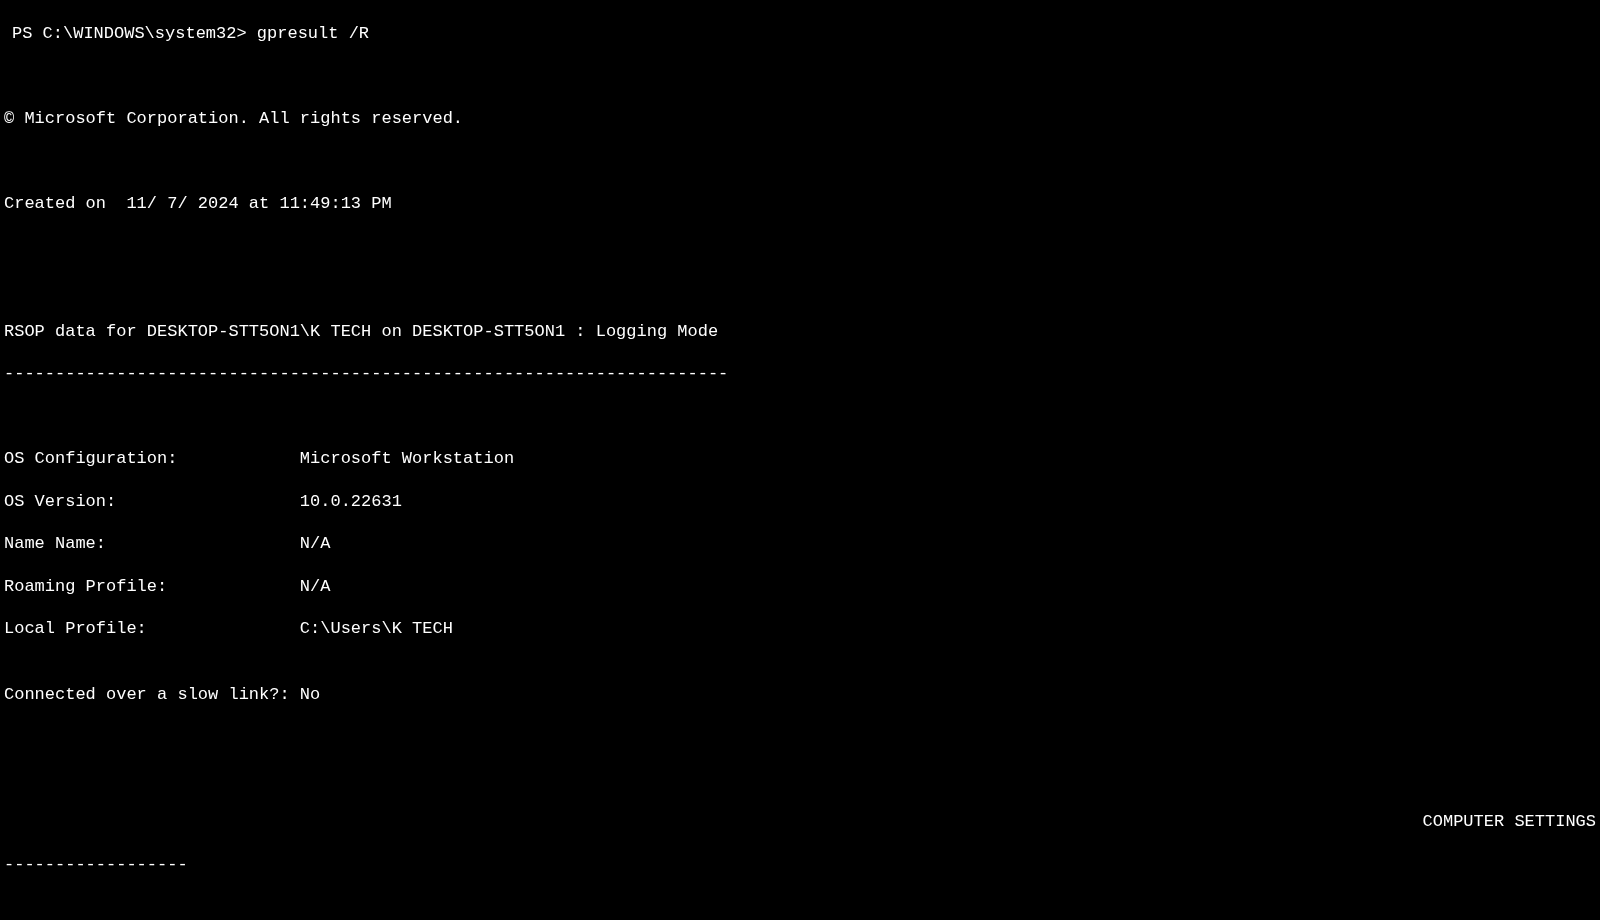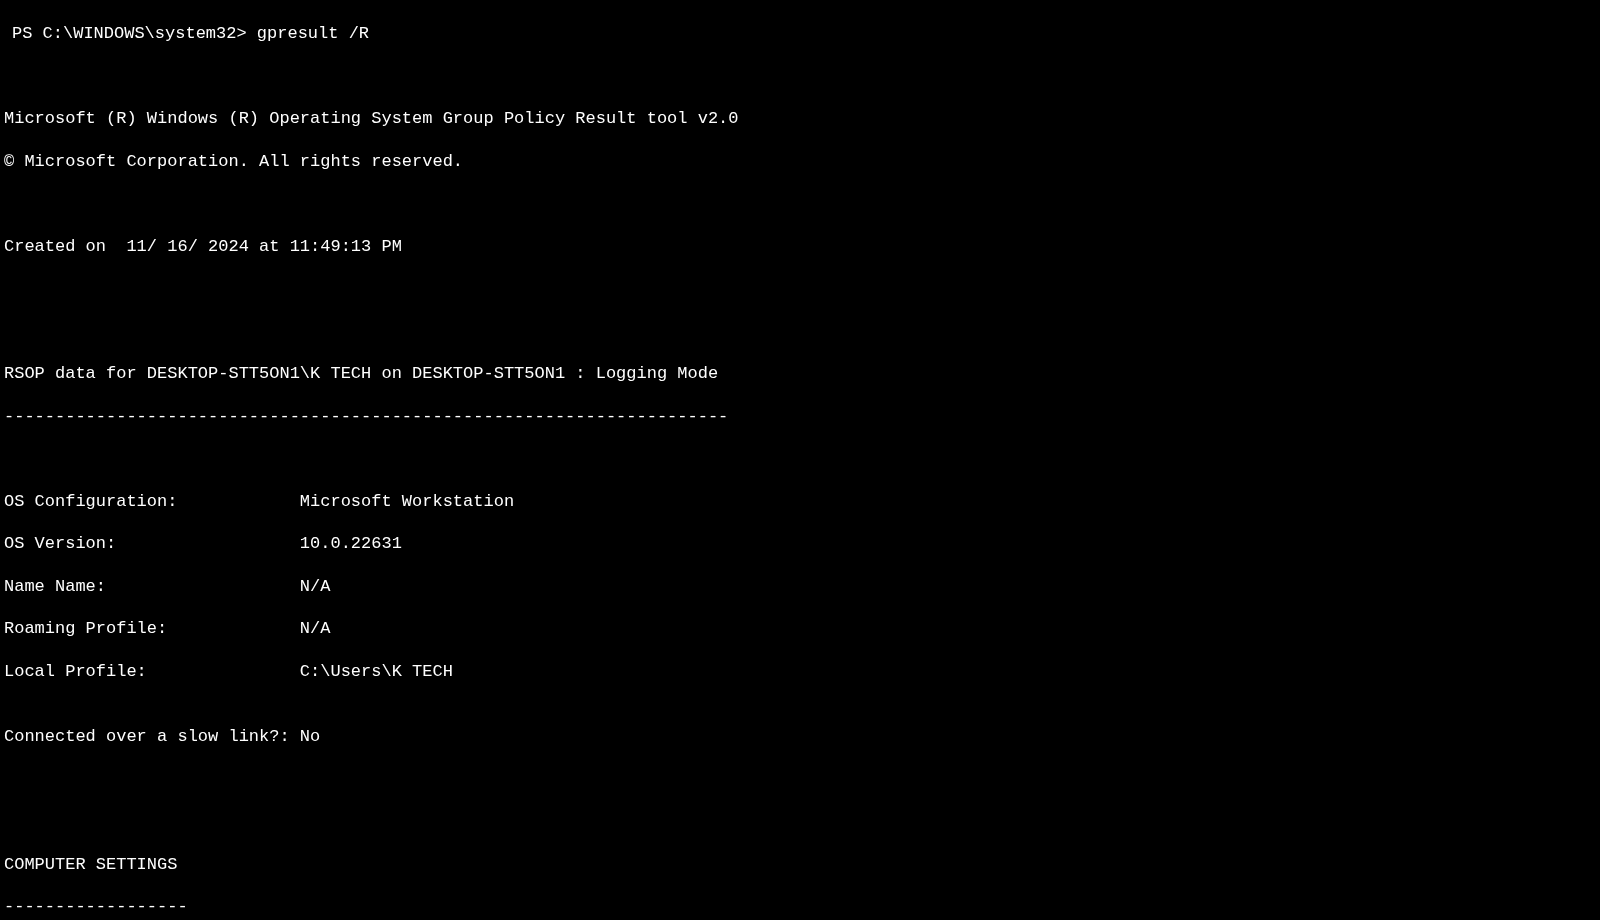--- a/index.html
+++ b/index.html
@@ -27,38 +27,37 @@
     .cmd {
       color: #ffffff;
     }
   </style>
 </head>
 <body>
 
 <div class="terminal">
 <span class="prompt-line" style="display: block; margin-left: 8px;"><span>PS C:\WINDOWS\system32&gt; </span><span class="cmd">gpresult</span><span> /R</span></span>
 <span style="display: block;"> </span>
-<span style="display: block;">Microsoft (R) Windows (R) Operating System Group Policy Result tool v2.0</span>
 <span style="display: block;">© Microsoft Corporation. All rights reserved.</span>
 <span style="display: block;"> </span>
-<span style="display: block;">Created on  11/ 16/ 2024 at 11:49:13 PM</span>
+<span style="display: block;">Created on  11/ 7/ 2024 at 11:49:13 PM</span>
 <span style="display: block;"> </span>
 <span style="display: block;"> </span>
 <span style="display: block;">RSOP data for DESKTOP-STT5ON1\K TECH on DESKTOP-STT5ON1 : Logging Mode</span>
 <span style="display: block;">-----------------------------------------------------------------------</span>
 <span style="display: block;"> </span>
 <span style="display: block;">OS Configuration:            Microsoft Workstation</span>
 <span style="display: block;">OS Version:                  10.0.22631</span>
 <span style="display: block;">Name Name:                   N/A</span>
 <span style="display: block;">Roaming Profile:             N/A</span>
 <span style="display: block;">Local Profile:               C:\Users\K TECH</span>
 <span style="display: block; margin-top: 23px;">Connected over a slow link?: No</span>
 <span style="display: block;"> </span>
 <span style="display: block;"> </span>
-<span style="display: block;">COMPUTER SETTINGS</span>
+<span style="display: block; text-align: right;">COMPUTER SETTINGS</span>
 <span style="display: block;">------------------</span>
 <span style="display: block;"> </span>
 
 
 
 
 
 
 
 

